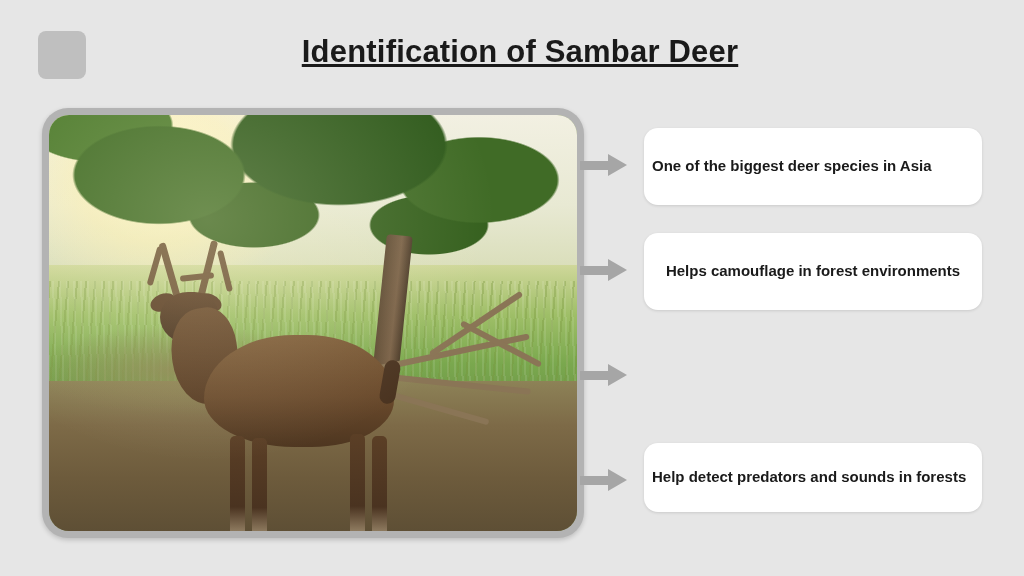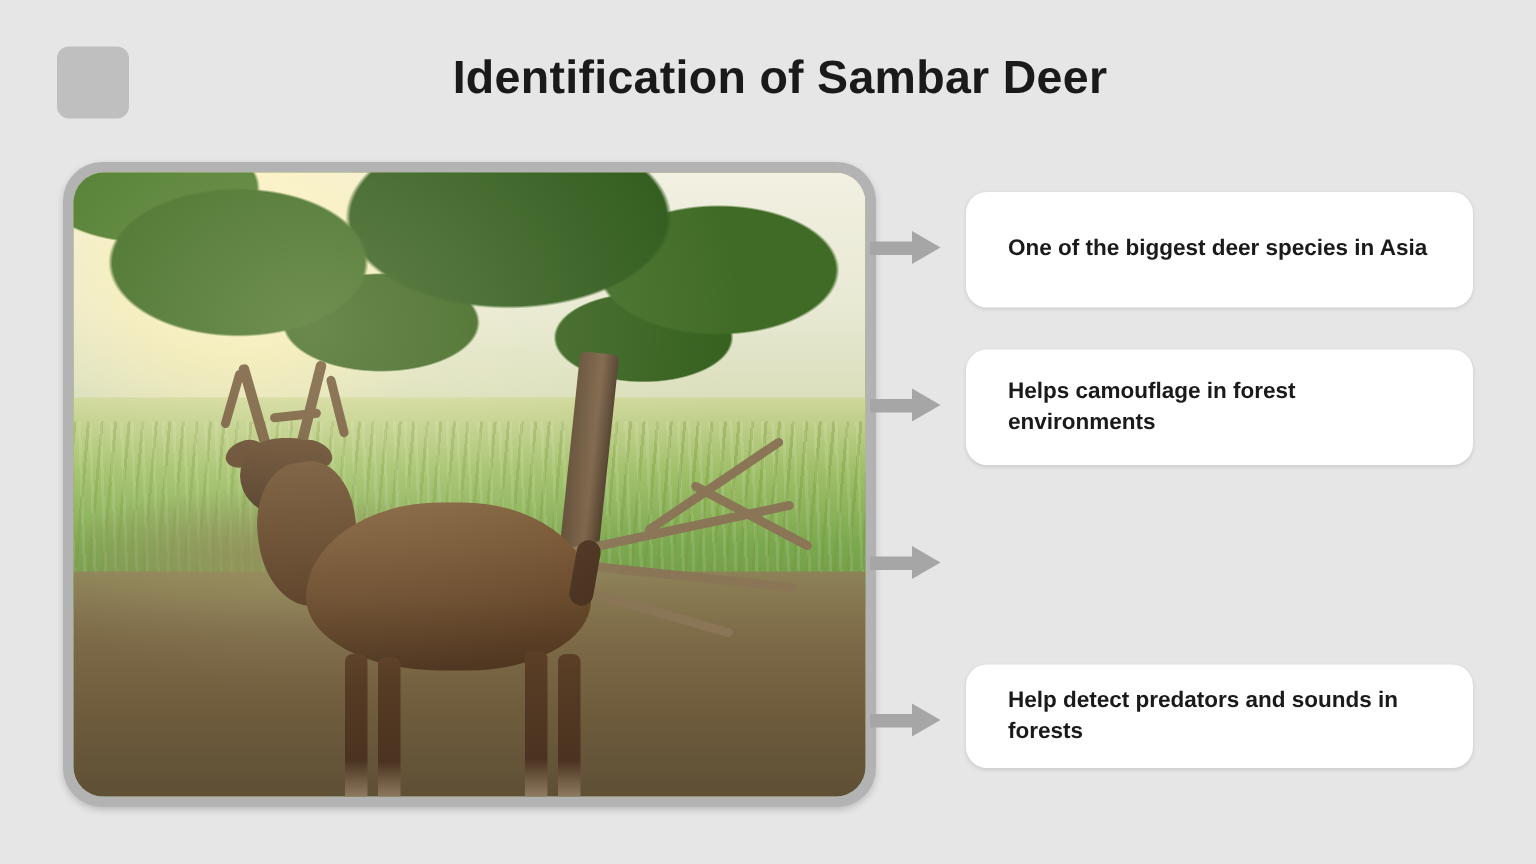--- a/index.html
+++ b/index.html
@@ -31,20 +31,21 @@
   .slide-title {
     position: absolute;
     left: 120px;
     top: 34px;
     width: 800px;
     text-align: center;
     font-size: 31px;
     font-weight: bold;
     color: #1a1a1a;
     letter-spacing: 0.2px;
+    text-decoration: underline;
   }
   .photo-frame {
     position: absolute;
     left: 42px;
     top: 108px;
     width: 542px;
     height: 430px;
     border-radius: 26px;
     background: #b3b3b3;
     padding: 7px;
@@ -194,21 +195,21 @@
   .callout {
     position: absolute;
     left: 644px;
     width: 338px;
     background: #ffffff;
     border-radius: 14px;
     box-shadow: 0 1px 3px rgba(0,0,0,0.12);
     display: flex;
     align-items: center;
     box-sizing: border-box;
-    padding: 0 28px;
+    padding: 0 8px;
   }
   .callout-text {
     font-size: 15px;
     font-weight: bold;
     color: #1a1a1a;
     line-height: 1.35;
   }
   .arrow {
     position: absolute;
     width: 48px;
@@ -289,21 +290,21 @@
       <span class="head"></span>
   </div>
   <div class="callout" style="top:128px; height:77px;">
     <span class="callout-text">One of the biggest deer species in Asia</span>
   </div>
 
   <div class="arrow" style="left:580px; top:259px;">
     <span class="shaft"></span>
       <span class="head"></span>
   </div>
-  <div class="callout" style="top:233px; height:77px;">
+  <div class="callout" style="top:233px; height:77px;justify-content:center;">
     <span class="callout-text">Helps camouflage in forest environments</span>
   </div>
 
   <div class="arrow" style="left:580px; top:364px;">
     <span class="shaft"></span>
       <span class="head"></span>
   </div>
 
   <div class="arrow" style="left:580px; top:469px;">
     <span class="shaft"></span>

